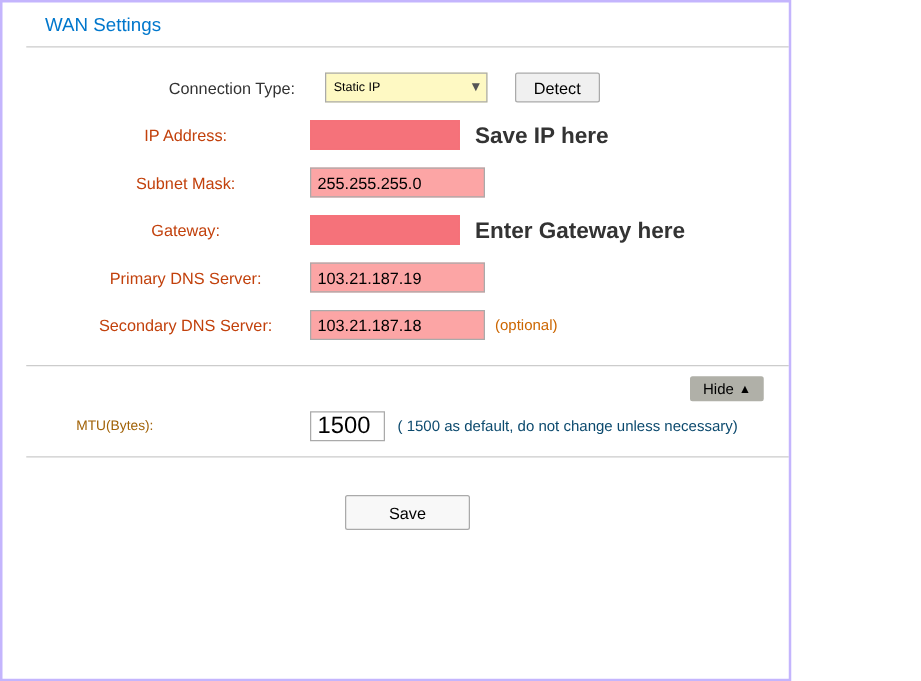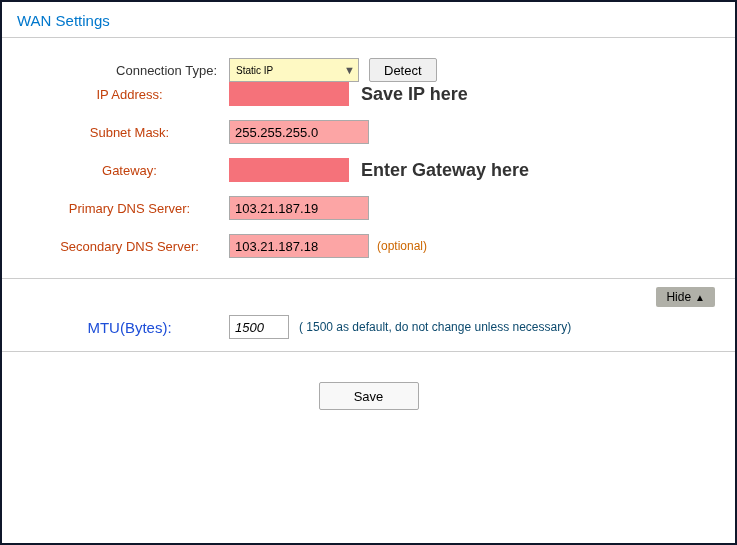--- a/index.html
+++ b/index.html
@@ -3,25 +3,26 @@
   <meta charset="utf-8">
   <style>
     * { box-sizing: border-box; margin: 0; padding: 0; }
     body {
       font-family: Arial, sans-serif;
       font-size: 13px;
       background: #fff;
       color: #333;
     }
     .outer-border {
-      width: 737px;
+      width: 633px;
       height: 545px;
-      border: 2px solid #0f172a;
+      border: 2px solid #c4b5fd;
       position: relative;
       background: #fff;
+      padding-left: 19px;
     }
     .page-title {
       color: #0077cc;
       font-size: 15px;
       font-weight: normal;
       padding: 10px 15px 8px 15px;
       border-bottom: 1px solid #ccc;
     }
     .main-content {
       padding: 0;
@@ -59,22 +60,23 @@
       background: #fca5a5;
     }
     .form-input.error {
       width: 120px;
       background: #f5727a;
       border: 1px solid #f5727a;
     }
     .connection-row {
       display: flex;
       align-items: center;
-      margin-bottom: 0;
+      margin-bottom: 14px;
       padding: 0 40px;
+      gap: 12px;
     }
     .connection-label {
       text-align: right;
       width: 175px;
       margin-right: 12px;
       color: #333;
       font-size: 13px;
       flex-shrink: 0;
     }
     .select-wrapper {
@@ -144,35 +146,34 @@
       display: flex;
       align-items: center;
       gap: 4px;
     }
     .mtu-row {
       display: flex;
       align-items: center;
       padding: 0 40px;
     }
     .mtu-label {
-      text-align: center;
+      text-align: left;
       width: 175px;
       margin-right: 12px;
-      color: #1d4ed8;
-      font-size: 15px;
+      color: #a16207;
+      font-size: 11px;
       flex-shrink: 0;
     }
     .mtu-input {
       width: 60px;
       height: 24px;
       border: 1px solid #aaa;
-      font-size: 13px;
+      font-size: 19px;
       padding: 2px 5px;
       outline: none;
-      font-style: italic;
     }
     .mtu-hint {
       margin-left: 10px;
       color: #0c4a6e;
       font-size: 12px;
     }
     .section-save {
       display: flex;
       justify-content: center;
       align-items: center;

